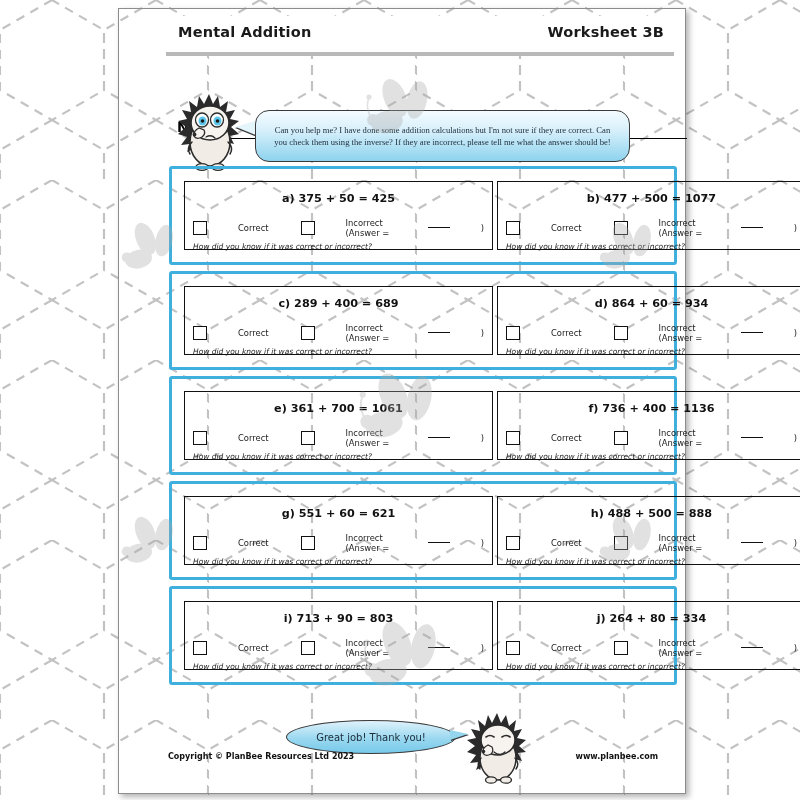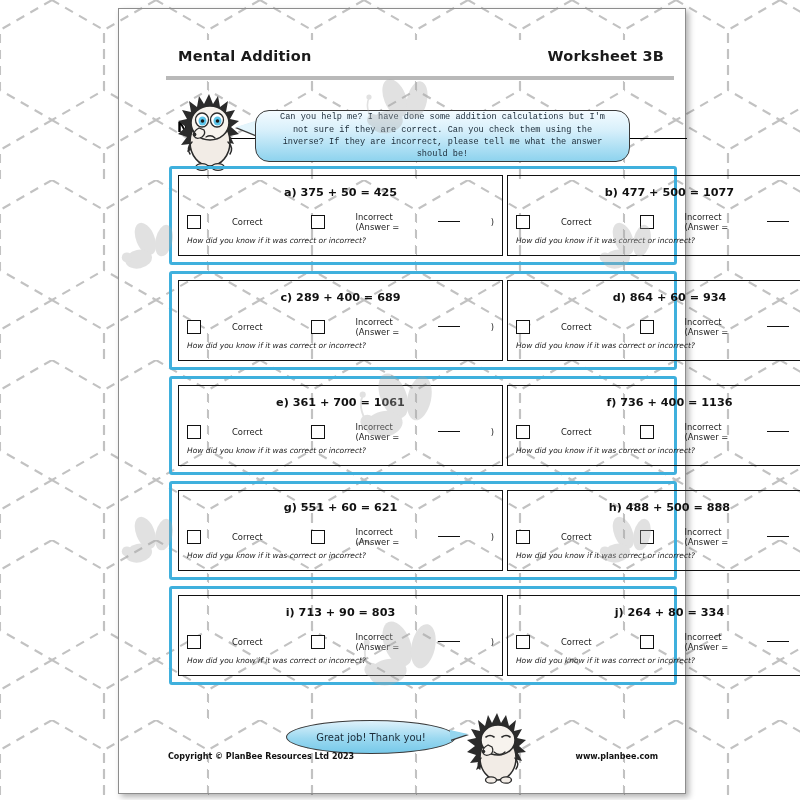--- a/index.html
+++ b/index.html
@@ -39,21 +39,21 @@
   .sheet-inner {
     position: absolute;
     left: 118px; top: 8px;
     width: 566px; height: 784px;
     z-index: 2;
   }
 
   
   .header-band {
     position: absolute;
-    left: 48px; top: 32px;
+    left: 48px; top: 8px;
     width: 508px; height: 40px;
     background: #ffffff;
     border-bottom: 4px solid #b9b9b9;
     box-sizing: border-box;
   }
   .header-title, .header-sheet {
     position: absolute;
     top: 8px;
     font-family: "DejaVu Sans", sans-serif;
     font-weight: bold;
@@ -94,21 +94,21 @@
     position: absolute;
     left: 137px; top: 102px;
     width: 375px; height: 52px;
     border-radius: 14px;
     border: 1.6px solid #3a3a3a;
     background: linear-gradient(to bottom, #f4fbff 0%, #d8f0fb 38%, #8ed3ee 100%);
     box-sizing: border-box;
     display: flex; align-items: center; justify-content: center;
   }
   .bubble-top .txt {
-    font-family: Liberation Mono, monospace;
+    font-family: Liberation Serif, serif;
     font-size: 8.6px;
     line-height: 1.45;
     color: #1b2b38;
     text-align: center;
     padding: 0 17px;
   }
   .bubble-tail-top {
     position: absolute;
     left: 118px; top: 112px;
     width: 0; height: 0;
@@ -131,21 +131,21 @@
   .qrow {
     position: relative;
     display: flex;
     gap: 0px;
     border: 3.2px solid #3fb0dd;
     border-radius: 3px;
     background: transparent;
     margin-bottom: 6px;
     box-sizing: border-box;
     height: 99px;
-    padding: 6px;
+    padding: 12px;
   }
   .qbox {
     position: relative;
     flex: 1 1 50%;
     border: 1.4px solid #111;
     background: transparent;
     box-sizing: border-box;
     padding: 7px 8px 0 8px;
   }
   .qbox + .qbox { margin-left: 4px; }
@@ -160,21 +160,21 @@
   }
   .q-opts {
     display: flex;
     align-items: center;
     margin-top: 13px;
     font-family: "DejaVu Sans", sans-serif;
     font-size: 8.4px;
     color: #1a1a1a;
   }
   .opt { display: flex; align-items: center; gap: 28px; }
-  .opt.second { margin-left: 48px; }
+  .opt.second { margin-left: 32px; }
   .cbox {
     width: 12px; height: 12px;
     border: 1.5px solid #111;
     background: #fff;
     display: inline-block;
     margin-right: 3px;
     flex: 0 0 auto;
   }
   .ans-rule {
     display: inline-block;

